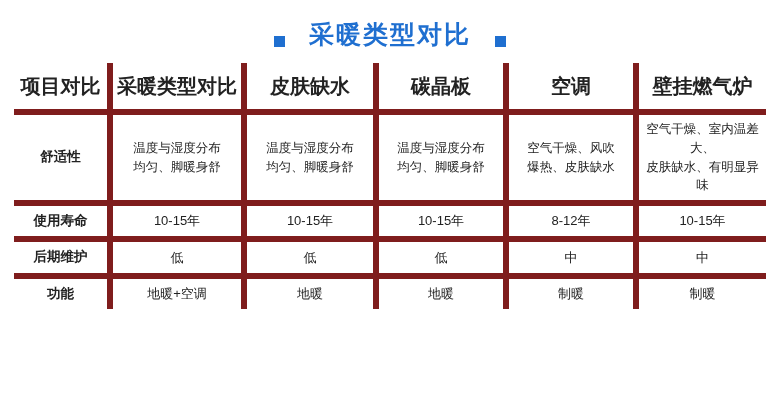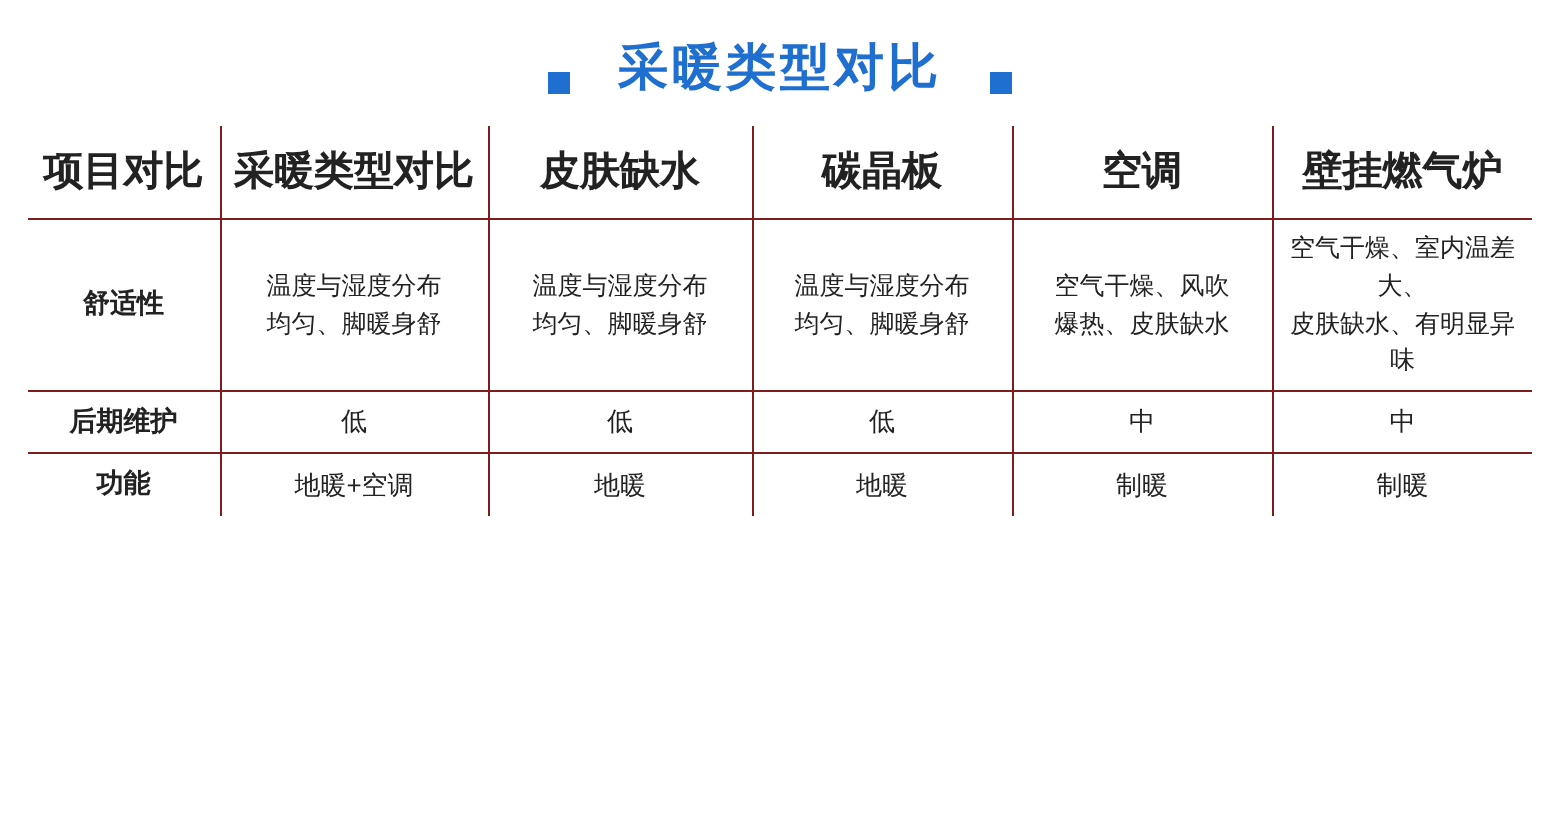--- a/index.html
+++ b/index.html
@@ -44,21 +44,21 @@
   .table-wrap {
     padding: 0 14px;
   }
   table.cmp {
     width: 752px;
     border-collapse: collapse;
     table-layout: fixed;
     font-size: 13px;
   }
   table.cmp td {
-    border: 1px solid #7f1d1d;
+    border: 6px solid #7f1d1d;
     text-align: center;
     vertical-align: middle;
     padding: 5px 4px;
     line-height: 1.5;
     color: #222222;
   }
   table.cmp tr.header-row td {
     font-weight: bold;
     font-size: 20px;
     padding: 8px 4px;
@@ -126,20 +126,28 @@
 
         <tr>
           <td class="rowlabel">舒适性</td>
           <td class="cell-multiline">温度与湿度分布<br>均匀、脚暖身舒</td>
           <td class="cell-multiline">温度与湿度分布<br>均匀、脚暖身舒</td>
           <td class="cell-multiline">温度与湿度分布<br>均匀、脚暖身舒</td>
           <td class="cell-multiline">空气干燥、风吹<br>爆热、皮肤缺水</td>
           <td class="cell-multiline lastcol">空气干燥、室内温差大、<br>皮肤缺水、有明显异味</td>
         </tr>
 
+        <tr>
+          <td class="rowlabel">使用寿命</td>
+          <td>10-15年</td>
+          <td>10-15年</td>
+          <td>10-15年</td>
+          <td>8-12年</td>
+          <td class="lastcol">10-15年</td>
+        </tr>
 
 
 
 
         <tr>
           <td class="rowlabel">后期维护</td>
           <td>低</td>
           <td>低</td>
           <td>低</td>
           <td>中</td>

